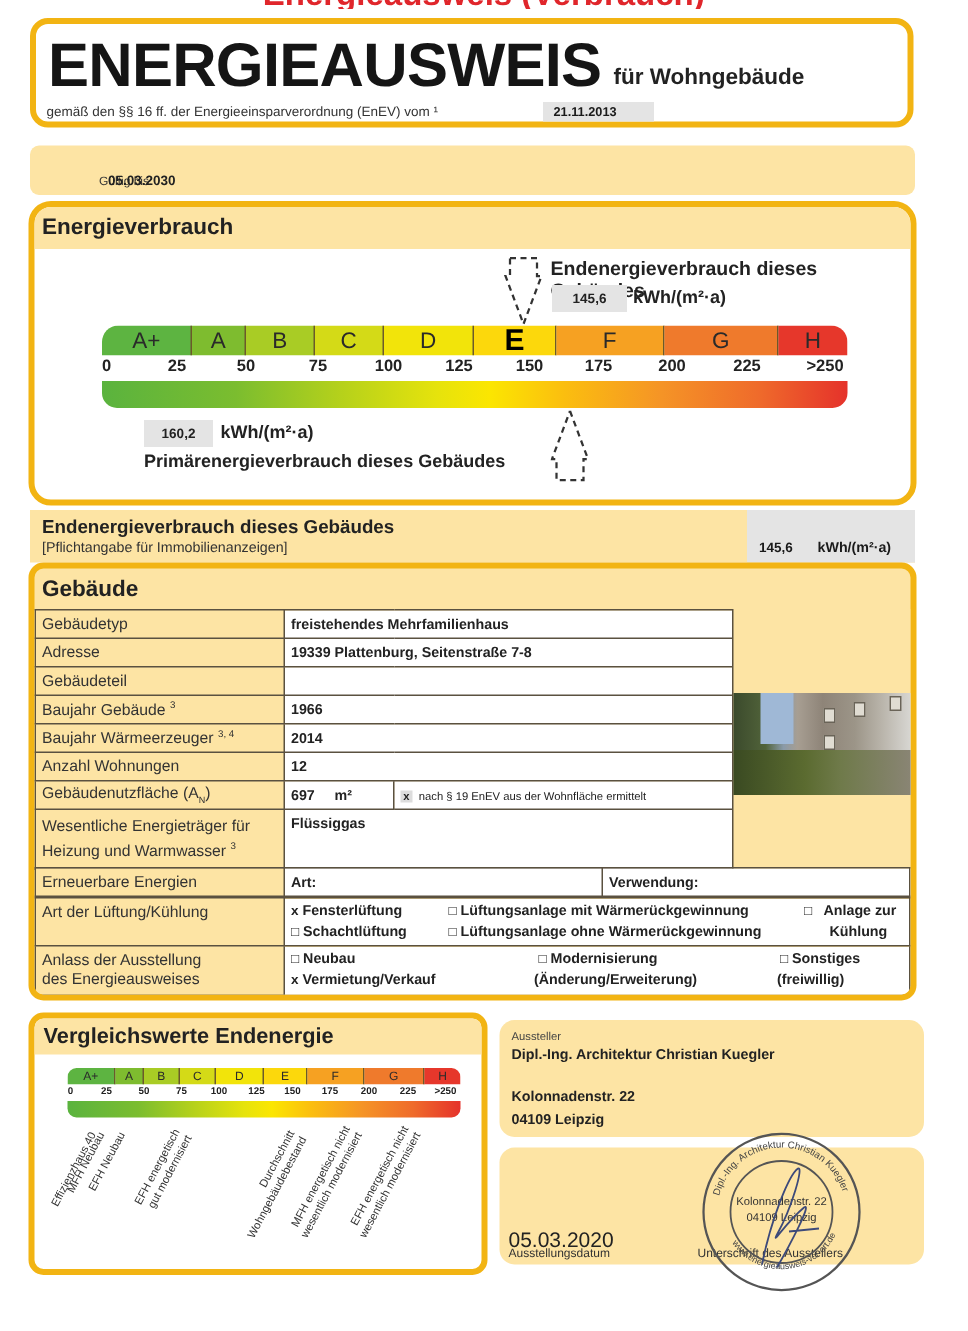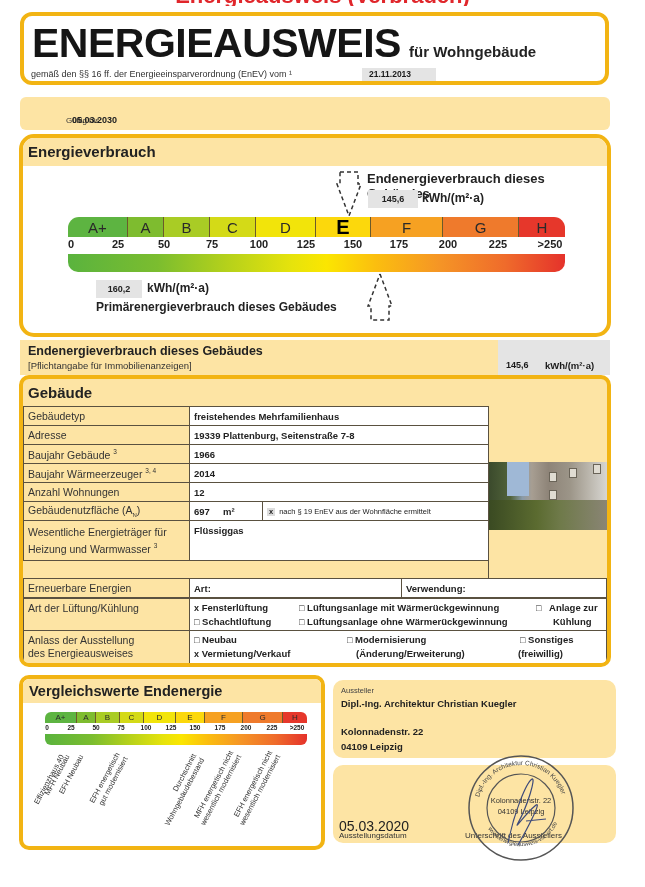--- a/index.html
+++ b/index.html
@@ -156,20 +156,24 @@
     <tbody>
         <tr>
       <td class="lab">Gebäudetyp</td>
       <td class="val" colspan="2">freistehendes Mehrfamilienhaus</td>
     </tr>
     <tr>
       <td class="lab">Adresse</td>
       <td class="val" colspan="2">19339 Plattenburg, Seitenstraße 7-8</td>
     </tr>
     <tr>
+      <td class="lab">Gebäudeteil</td>
+      <td class="val" colspan="2"></td>
+    </tr>
+    <tr>
       <td class="lab"><span>Baujahr Gebäude</span> <sup>3</sup></td>
       <td class="val" colspan="2">1966</td>
     </tr>
     <tr>
       <td class="lab"><span>Baujahr Wärmeerzeuger</span> <sup>3, 4</sup></td>
       <td class="val" colspan="2">2014</td>
     </tr>
     <tr>
       <td class="lab">Anzahl Wohnungen</td>
       <td class="val" colspan="2">12</td>
@@ -216,21 +220,21 @@
         <div style="position:absolute;left:346px;top:3px;"><span class="chk">□</span>&nbsp;&nbsp; <span>Anlage zur</span></div>
         <div style="position:absolute;left:4px;top:17px;"><span class="chk">□</span> <span>Schachtlüftung</span></div>
         <div style="position:absolute;left:109px;top:17px;"><span class="chk">□</span> <span>Lüftungsanlage ohne Wärmerückgewinnung</span></div>
         <div style="position:absolute;left:363px;top:17px;"><span>Kühlung</span></div>
       </td>
     </tr>
     <tr>
       <td class="lab" style="height:33px;line-height:13px;"><span>Anlass der Ausstellung</span><br><span>des Energieausweises</span></td>
       <td class="val" style="position:relative;height:33px;text-decoration:underline;">
         <div style="position:absolute;left:4px;top:3px;"><span class="chk">□</span> <span>Neubau</span></div>
-        <div style="position:absolute;left:157px;top:3px;text-align:right;"><span class="chk">□</span> <span>Modernisierung</span></div>
+        <div style="position:absolute;left:169px;top:3px;text-align:right;"><span class="chk">□</span> <span>Modernisierung</span></div>
         <div style="position:absolute;left:330px;top:3px;"><span class="chk">□</span> <span>Sonstiges</span></div>
         <div style="position:absolute;left:4px;top:17px;"><span class="chk">x</span> <span>Vermietung/Verkauf</span></div>
         <div style="position:absolute;left:166px;top:17px;"><span>(Änderung/Erweiterung)</span></div>
         <div style="position:absolute;left:328px;top:17px;"><span>(freiwillig)</span></div>
       </td>
     </tr>
   </tbody>
     </table>
 </div>
 

